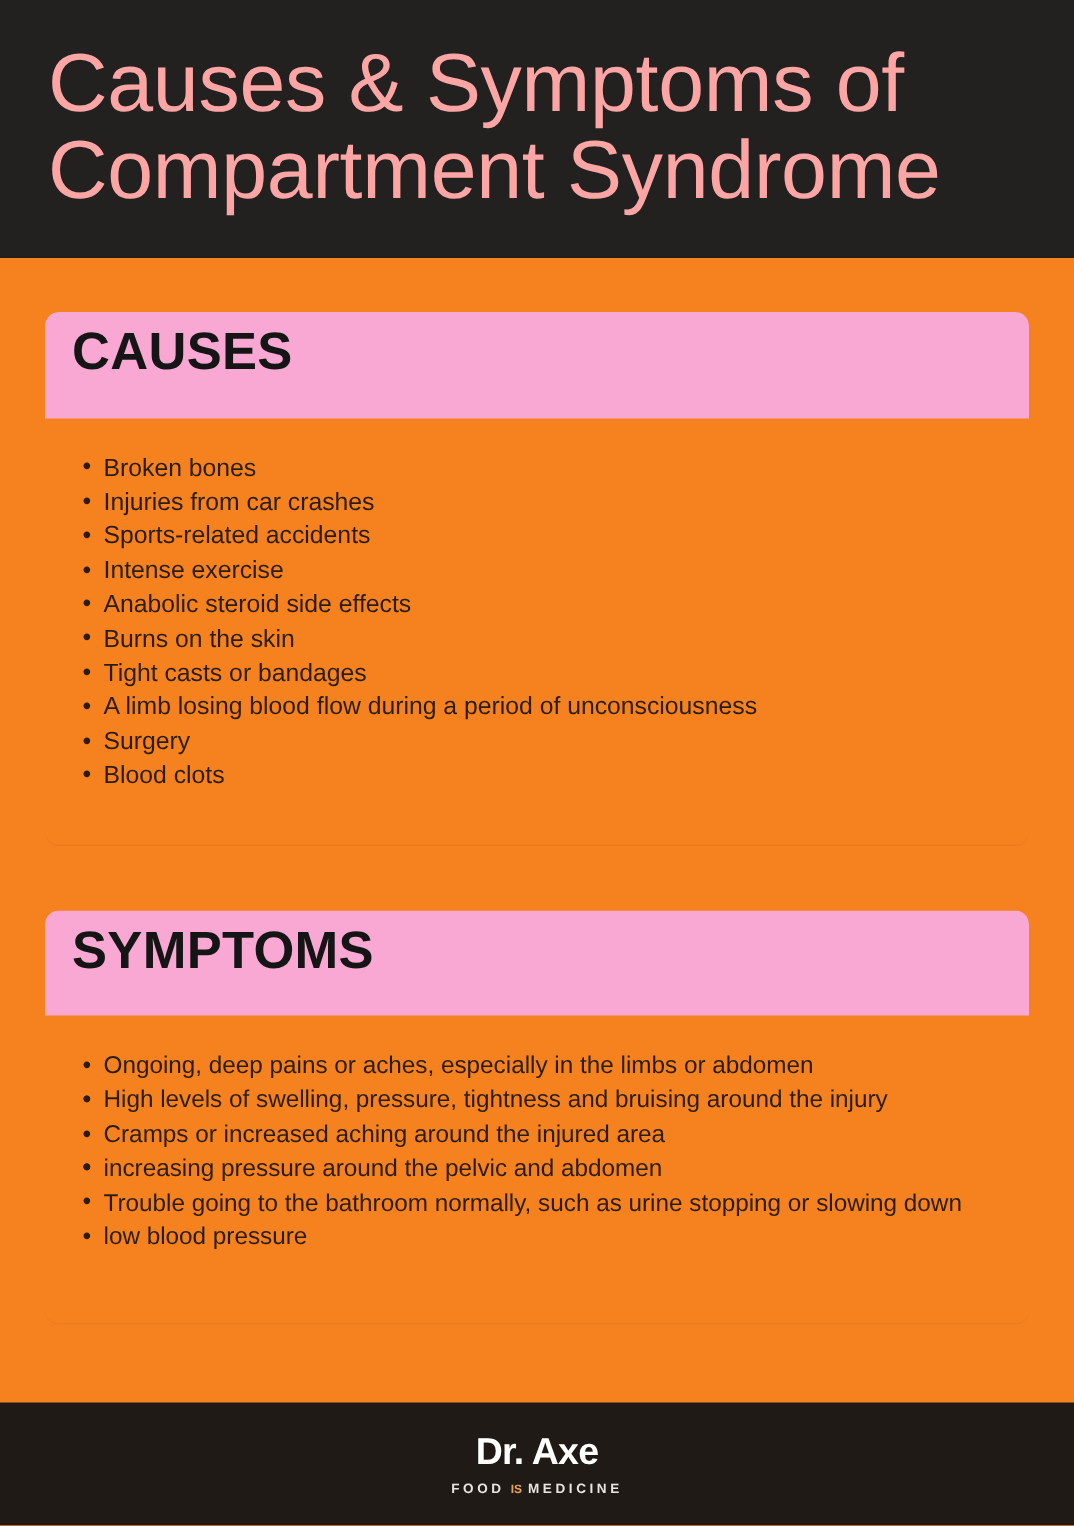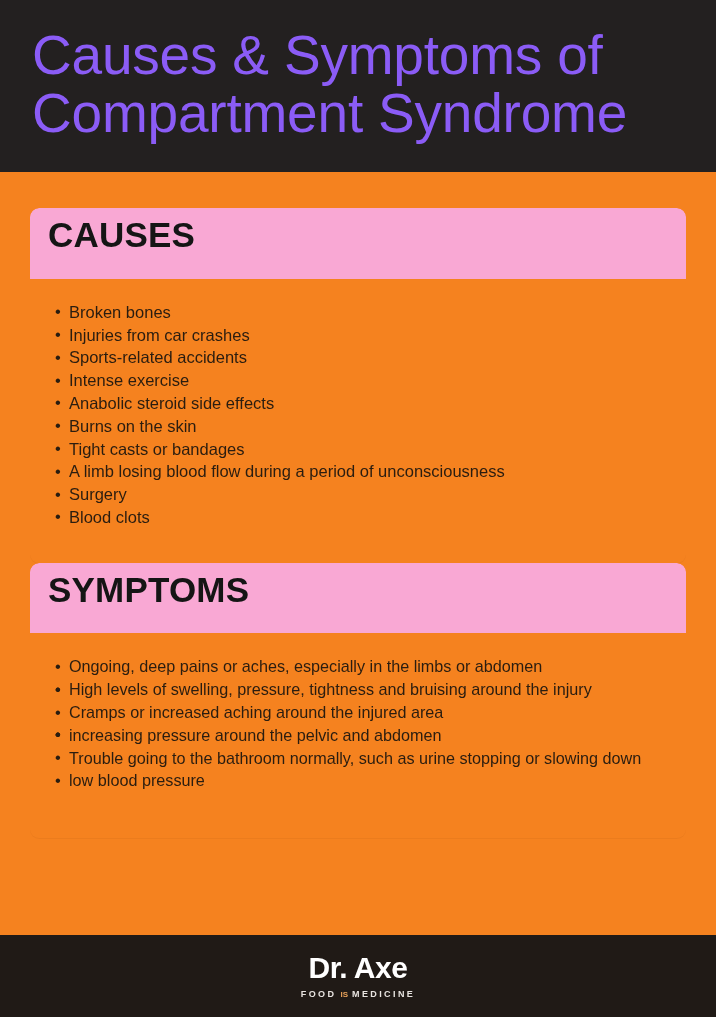--- a/index.html
+++ b/index.html
@@ -25,21 +25,21 @@
 
   
   .header {
     height: 172px;
     background: #232020;
     box-sizing: border-box;
     padding: 26px 30px 0 32px;
     flex: 0 0 auto;
   }
   .header-title {
-    color: #8b5cf6;
+    color: #fca5a5;
     font-size: 55px;
     line-height: 58px;
     font-weight: 300;
     letter-spacing: -0.2px;
     white-space: pre-line;
     margin: 0;
   }
 
   
   .body-area {
@@ -48,21 +48,21 @@
     padding: 36px 30px 0 30px;
     box-sizing: border-box;
   }
 
   .card {
     background: #f9a council;
     border-radius: 9px;
     overflow: hidden;
     box-shadow: 0 1px 0 rgba(0,0,0,0.04);
   }
-  .card + .card { }
+  .card + .card { margin-top: 44px; }
 
   .card-header {
     background: #f9a8d4;
     padding: 9px 0 25px 18px;
     border-radius: 9px 9px 0 0;
   }
   .card-title {
     margin: 0;
     font-size: 35px;
     line-height: 1.05;
@@ -107,21 +107,21 @@
     height: 82px;
     background: #201a16;
     flex: 0 0 auto;
     display: flex;
     flex-direction: column;
     align-items: center;
     justify-content: center;
   }
   .brand-name {
     color: #ffffff;
-    font-size: 30px;
+    font-size: 25px;
     font-weight: bold;
     line-height: 1;
     letter-spacing: -0.5px;
   }
   .brand-tagline {
     margin-top: 7px;
     color: #e8e4e0;
     font-size: 9px;
     font-weight: bold;
     letter-spacing: 2.4px;

